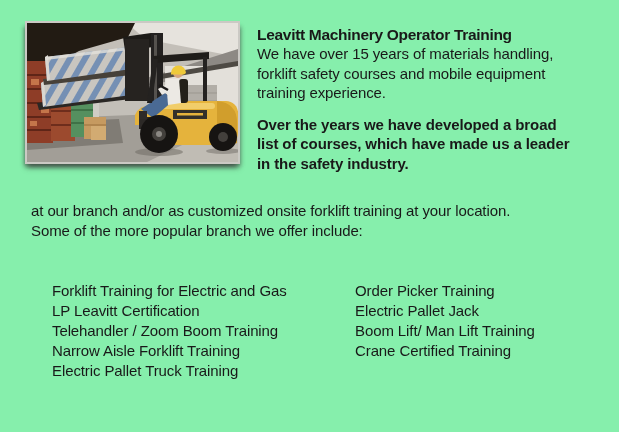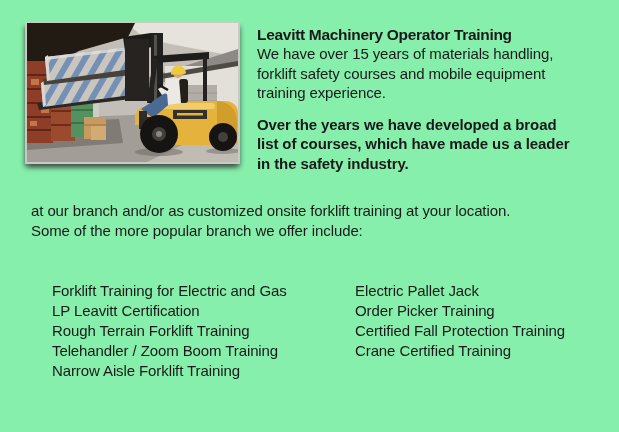--- a/index.html
+++ b/index.html
@@ -197,25 +197,25 @@
 
   <section class="intro">
     <span class="line">at our branch and/or as customized onsite forklift training at your location.</span>
     <span class="line">Some of the more popular branch we offer include:</span>
   </section>
 
   <section class="courses">
     <div class="course-col left">
       <span class="line">Forklift Training for Electric and Gas</span>
       <span class="line">LP Leavitt Certification</span>
-      <span class="line">Rough Terrain Forklift Training</span>
       <span class="line">Telehandler / Zoom Boom Training</span>
       <span class="line">Narrow Aisle Forklift Training</span>
+      <span class="line">Electric Pallet Truck Training</span>
     </div>
     <div class="course-col right">
+      <span class="line">Order Picker Training</span>
       <span class="line">Electric Pallet Jack</span>
-      <span class="line">Order Picker Training</span>
-      <span class="line">Certified Fall Protection Training</span>
+      <span class="line">Boom Lift/ Man Lift Training</span>
       <span class="line">Crane Certified Training</span>
     </div>
   </section>
 
 </div>
 
 </body></html>

